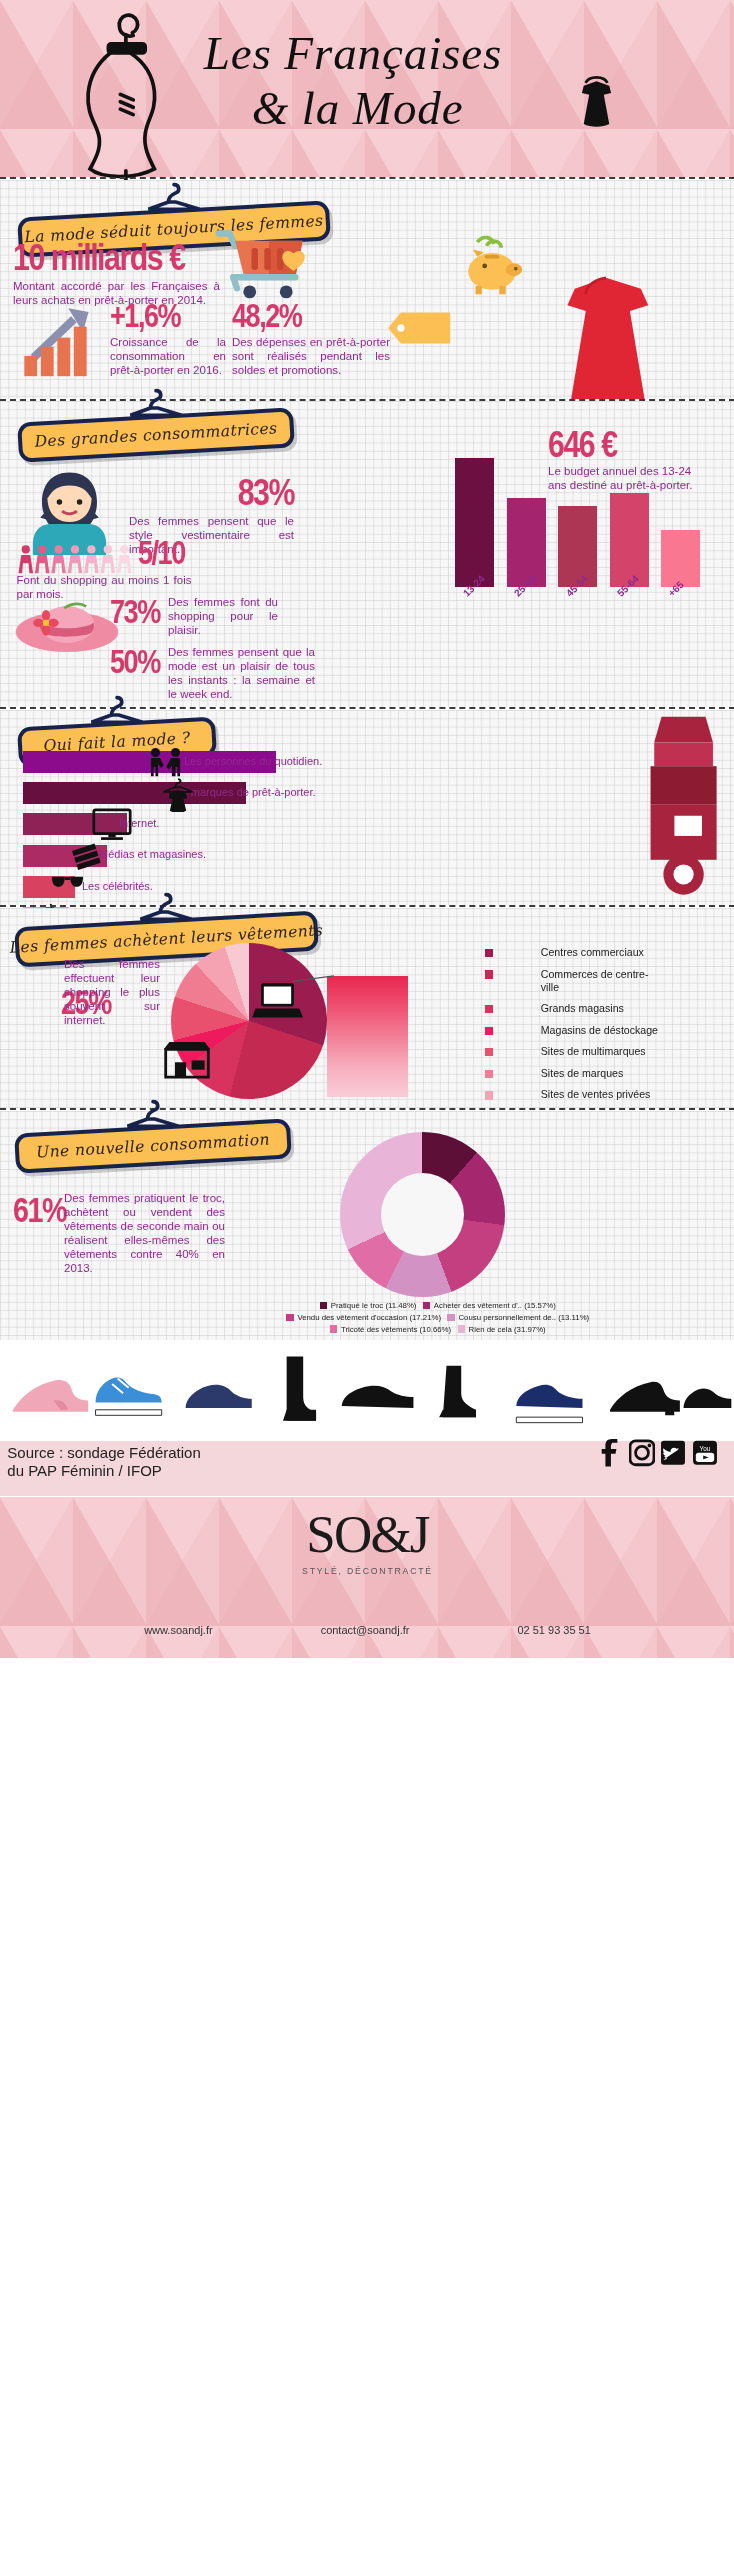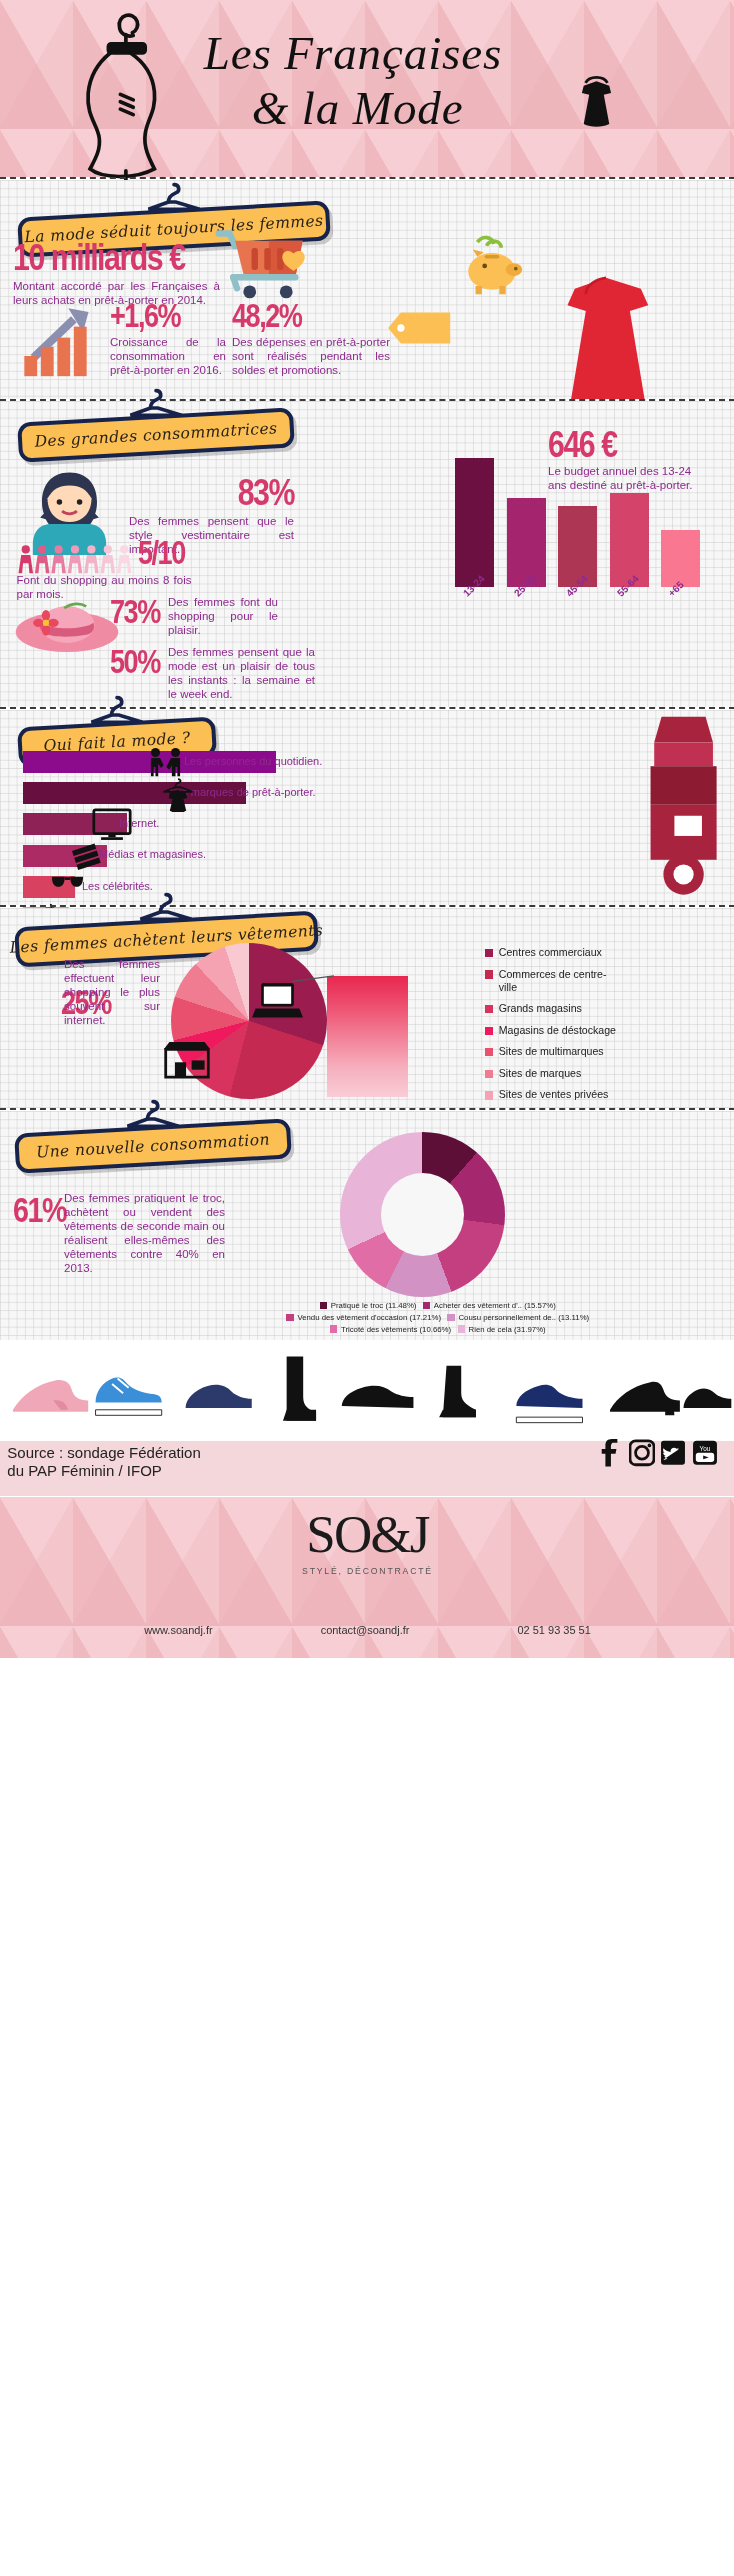--- a/index.html
+++ b/index.html
@@ -76,21 +76,21 @@
   .vlabel {
     position:absolute; color:#8e2a8e; font-size:10px; font-weight:bold;
     transform:rotate(-45deg); transform-origin:left top; white-space:nowrap;
   }
 
   
   .hbar { position:absolute; height:22px; left:23px; }
   .hlabel { position:absolute; color:#8e2a8e; font-size:11px; white-space:nowrap; }
 
   
-  .legend-item { display:flex; align-items:flex-start; margin-bottom:8.3px; }
+  .legend-item { display:flex; align-items:flex-start; margin-bottom:8.3px;gap:42px; }
   .legend-sw { width:8.3px; height:8.3px; margin-top:2.8px; margin-right:5.5px; flex:none; }
   .legend-tx { color:#222; font-size:10.6px; line-height:1.25; }
 
   .dlegend { display:flex; align-items:center; margin:0 6.4px 2.8px 0; }
   .dlegend .sw { width:7.3px;height:7.3px;margin-right:3.7px; }
   .dlegend .tx { color:#222; font-size:7.8px; white-space:nowrap; }
   .footer-logo {
     font-family:"Liberation Serif", serif; font-size:53px; color:#1b1b1b;
     letter-spacing:-1.8px;
   }
@@ -266,21 +266,21 @@
       <g fill="#f9d8e3">
           <circle cx="117" cy="6" r="4.5"></circle>
           <path d="M112 12h10l3 20h-4l-1-11h-6l-1 11h-4z"></path>
         </g>
     </g>
   </svg>
 
   <div class="abs" style="left:138px; top:538px; width:156px;">
     <div class="bignum" style="font-size:33px;">5/10</div>
   </div>
-  <div class="desc abs" style="left:16.5px; top:573px; width:175px;">Font du shopping au moins 8 fois par mois.</div>
+  <div class="desc abs" style="left:16.5px; top:573px; width:175px;">Font du shopping au moins 1 fois par mois.</div>
 
   <svg class="abs" style="left:13px; top:586px;" width="108" height="70" viewBox="0 0 118 76">
     <ellipse cx="59" cy="50" rx="56" ry="22" fill="#f08ba4"></ellipse>
     <ellipse cx="59" cy="42" rx="30" ry="20" fill="#f5a6ba"></ellipse>
     <path d="M30 40c10 8 48 8 58 0 2 8-2 12-8 13 -16 3-36 3-44-1 -5-2-8-6-6-12z" fill="#d85a7d"></path>
     <g transform="translate(26,30)">
       <circle cx="10" cy="10" r="4" fill="#f2c533"></circle>
       <g fill="#e8495f">
         <ellipse cx="10" cy="2" rx="4.5" ry="6"></ellipse>
           <ellipse cx="18" cy="10" rx="6" ry="4.5"></ellipse>

